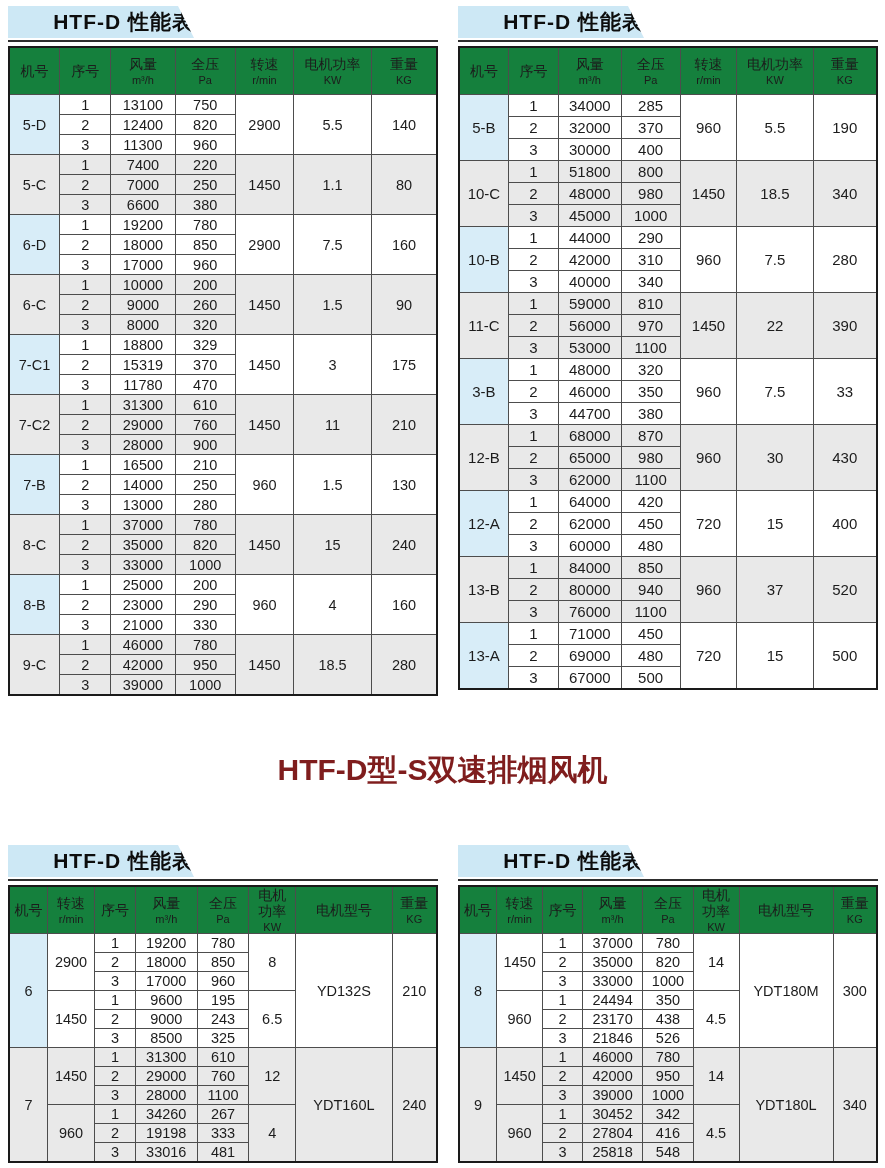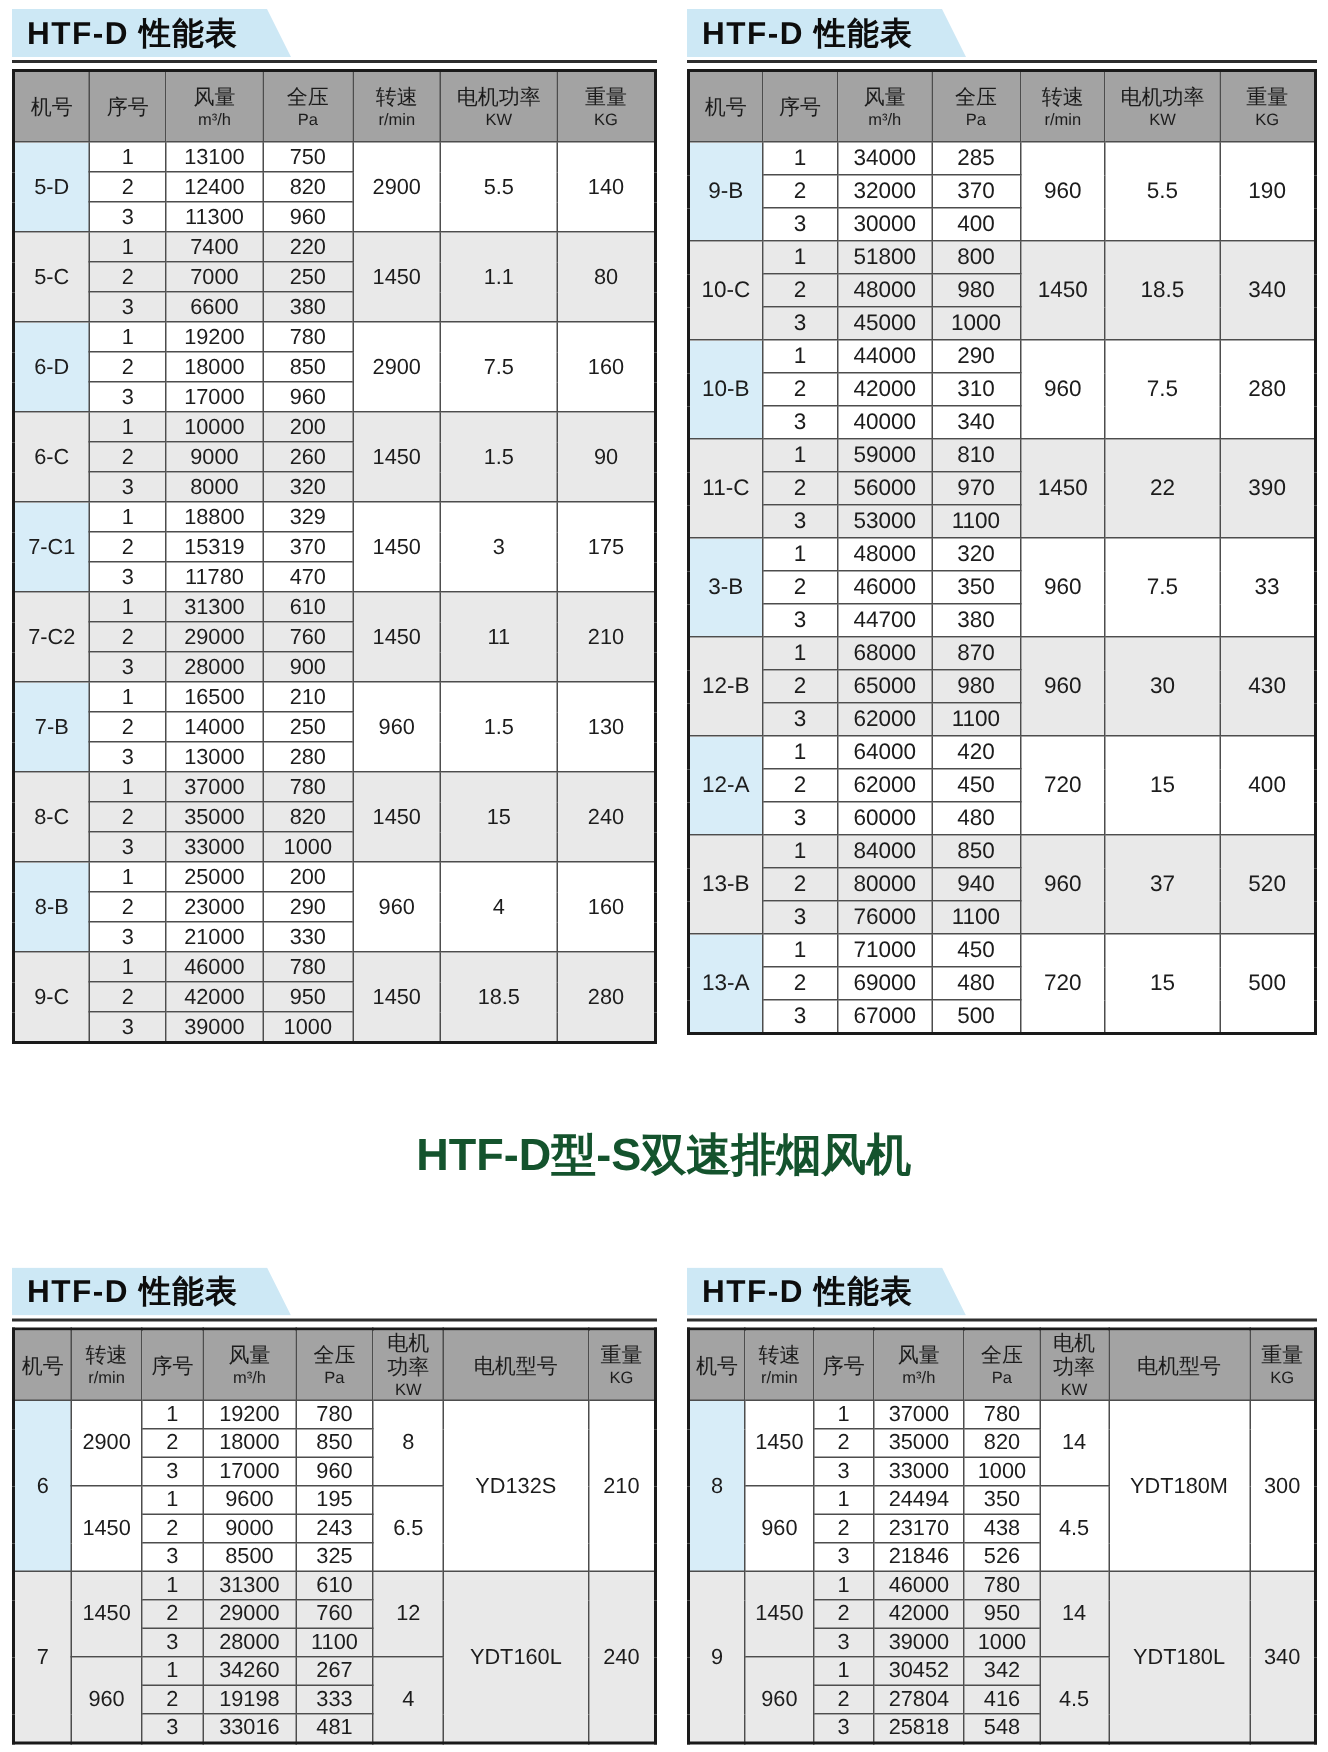--- a/index.html
+++ b/index.html
@@ -10,45 +10,45 @@
   .section{position:absolute;}
   #sec-tl{left:8px;top:6px;width:430px;}
   #sec-tr{left:458px;top:6px;width:420px;}
   #sec-bl{left:8px;top:845px;width:430px;}
   #sec-br{left:458px;top:845px;width:420px;}
 
   .sec-title{
     height:32px;width:186px;background:#cde8f5;
     clip-path:polygon(0 0,calc(100% - 16px) 0,100% 100%,0 100%);
     display:flex;align-items:center;padding-left:10px;box-sizing:border-box;
-    font-size:21px;font-weight:bold;letter-spacing:1px;color:#0d0d0d;
+    font-size:21px;font-weight:bold;letter-spacing:1px;color:#0d0d0d;justify-content:flex-end;
   }
   .sec-rule{height:2px;background:#2e2e2e;margin:2px 0 4px 0;}
 
   .perf-table{
     border-collapse:collapse;table-layout:fixed;width:100%;
     border:2px solid #1a1a1a;background:#fff;
   }
   .perf-table th,.perf-table td{
     border:1px solid #4d4d4d;text-align:center;vertical-align:middle;
     padding:0;overflow:hidden;
   }
-  .perf-table th{background:#a3a3a3;height:46px;font-weight:normal;}
+  .perf-table th{background:#15803d;height:46px;font-weight:normal;}
   .h-label{font-size:14px;line-height:1.15;white-space:pre-line;}
   .h-unit{font-size:11px;line-height:1.1;margin-top:1px;}
 
   .perf-table td{background:#ffffff;font-size:14.5px;height:19px;}
   #tbl-tr td{height:21px;font-size:15px;}
   #tbl-bl td,#tbl-br td{height:18px;}
   .perf-table tr.alt td{background:#e9e9e9;}
   .perf-table td.machine{background:#d8edf8;margin-left:33px;}
 
   .mid-title{
     position:absolute;top:750px;left:0;width:100%;text-align:center;
-    font-size:30px;font-weight:bold;color:#14532d;
+    font-size:30px;font-weight:bold;color:#7f1d1d;
   }
 </style>
 </head>
 <body>
 
 <div class="section" id="sec-tl">
   <div class="sec-title">
     <span>HTF-D 性能表</span>
   </div>
   <div class="sec-rule"></div>
@@ -327,21 +327,21 @@
             <div class="h-unit">KW</div>
           </th>
           <th>
             <div class="h-label">重量</div>
             <div class="h-unit">KG</div>
           </th>
         </tr>
       </thead>
       <tbody>
         <tr>
-          <td rowspan="3" class="machine">9-B</td>
+          <td rowspan="3" class="machine">5-B</td>
           <td>1</td>
           <td>34000</td>
           <td>285</td>
           <td rowspan="3">960</td>
           <td rowspan="3">5.5</td>
           <td rowspan="3">190</td>
         </tr>
         <tr>
           <td>2</td>
           <td>32000</td>

